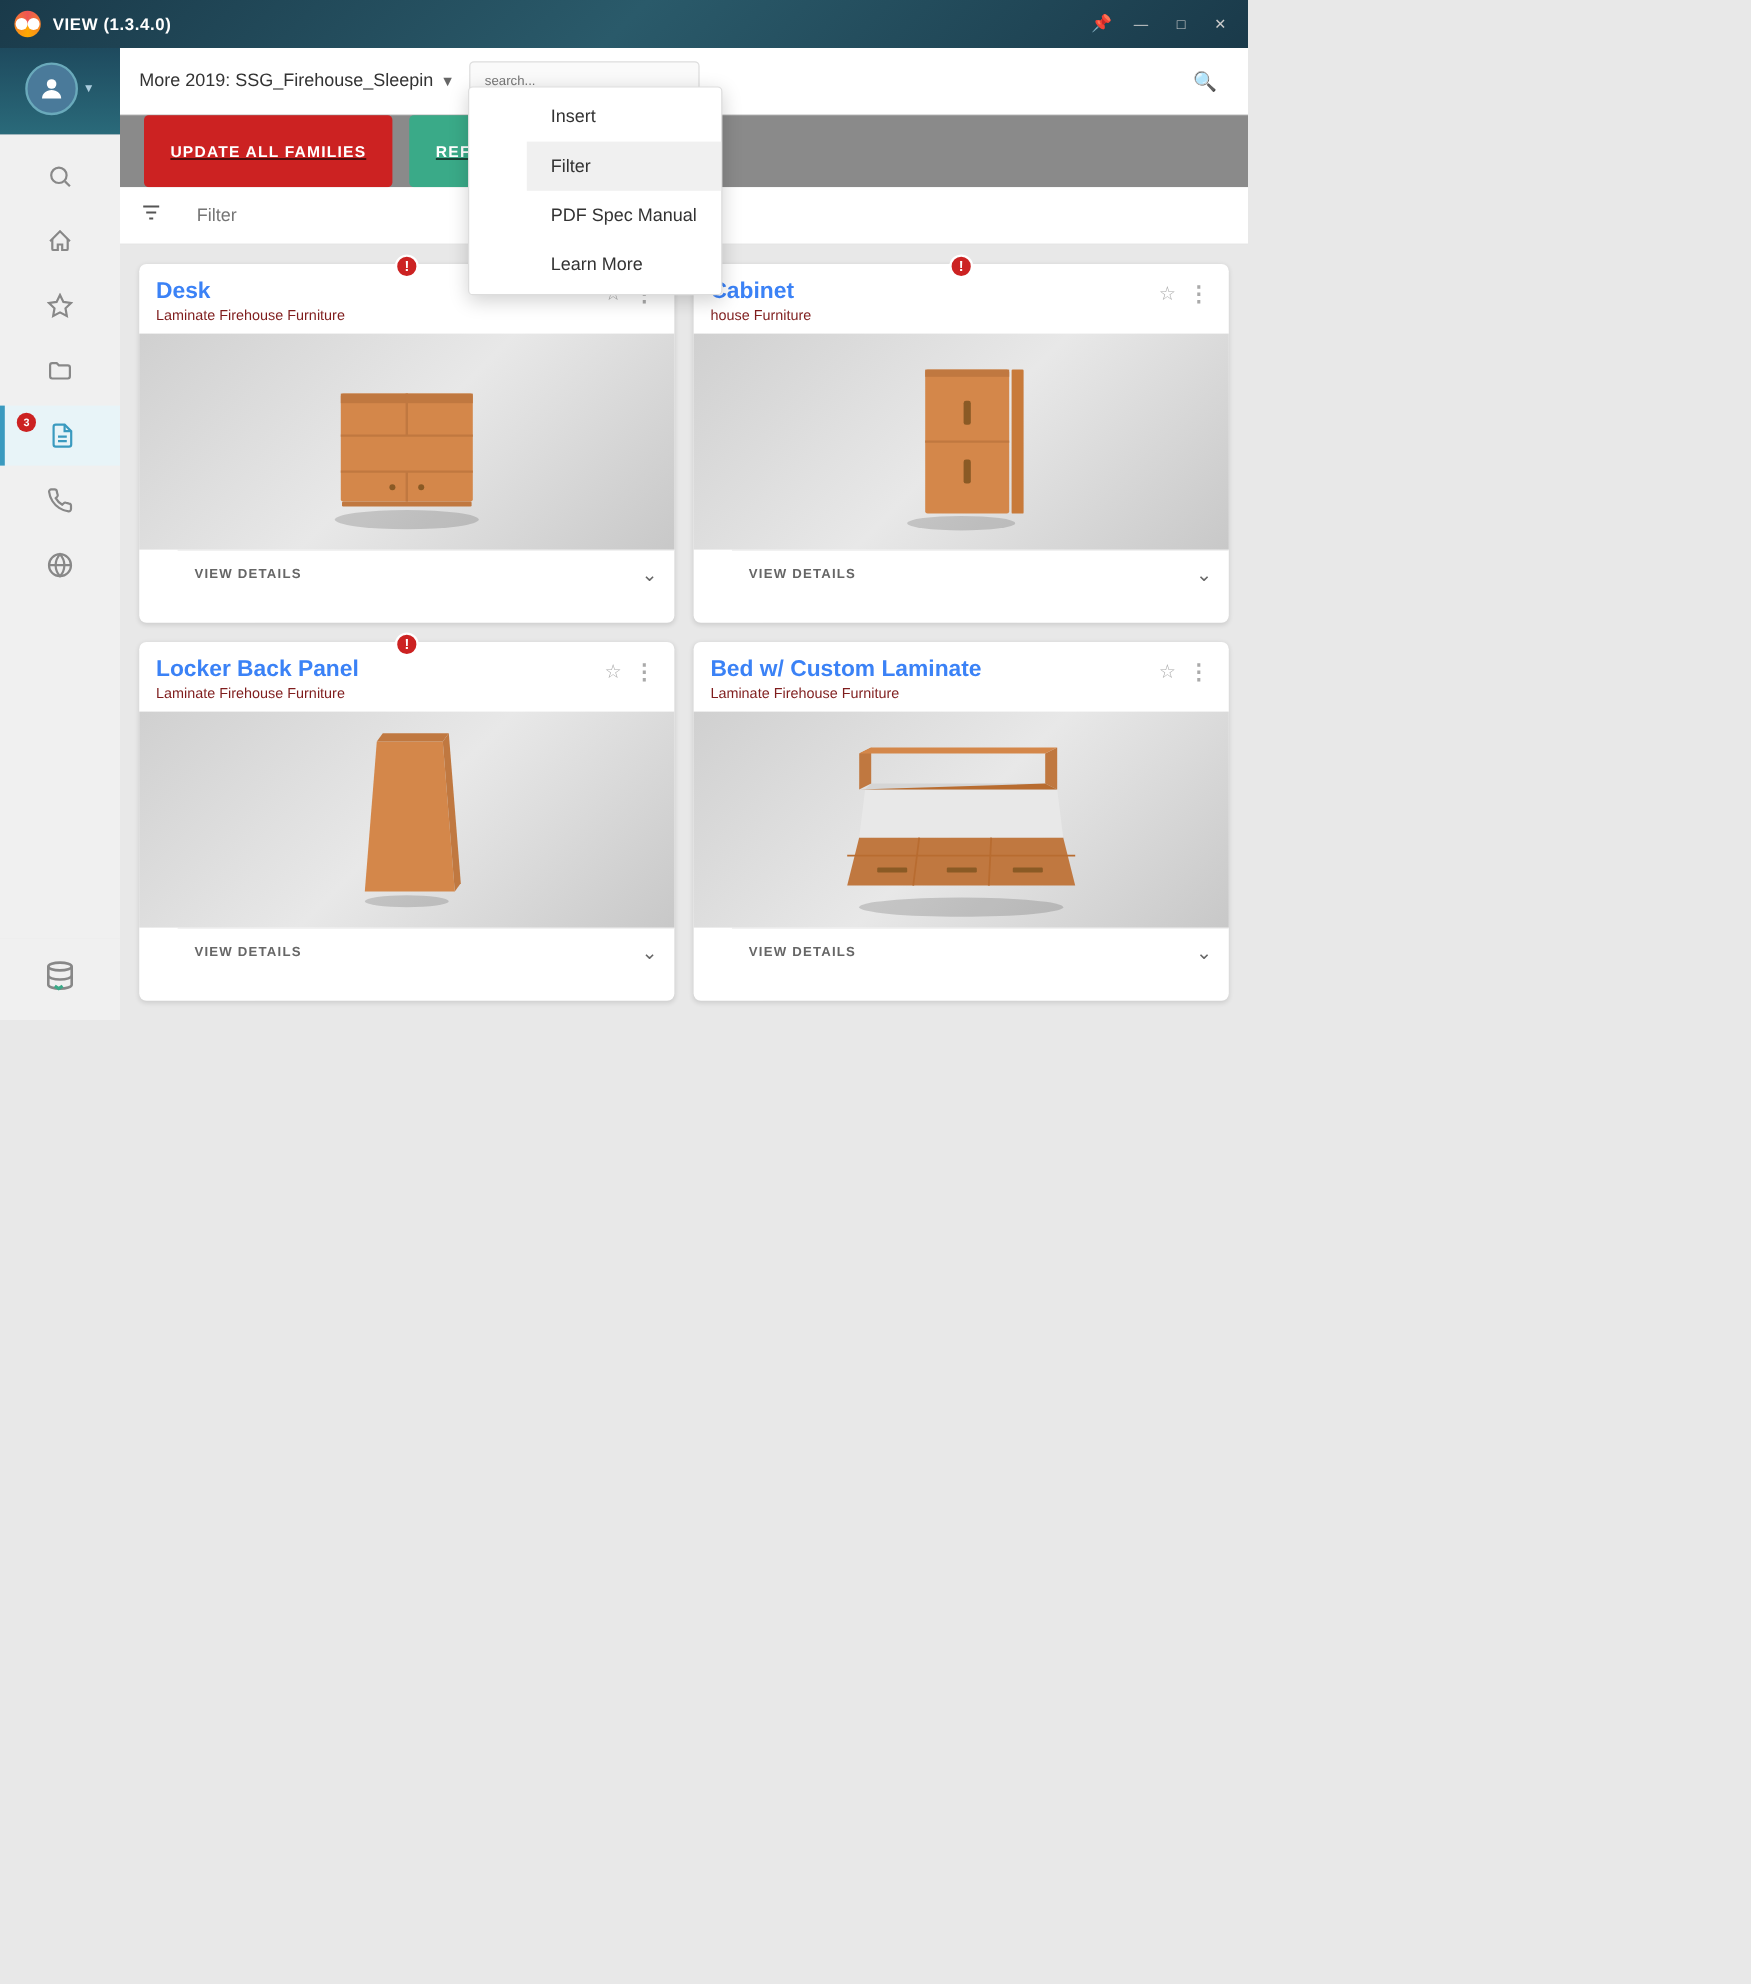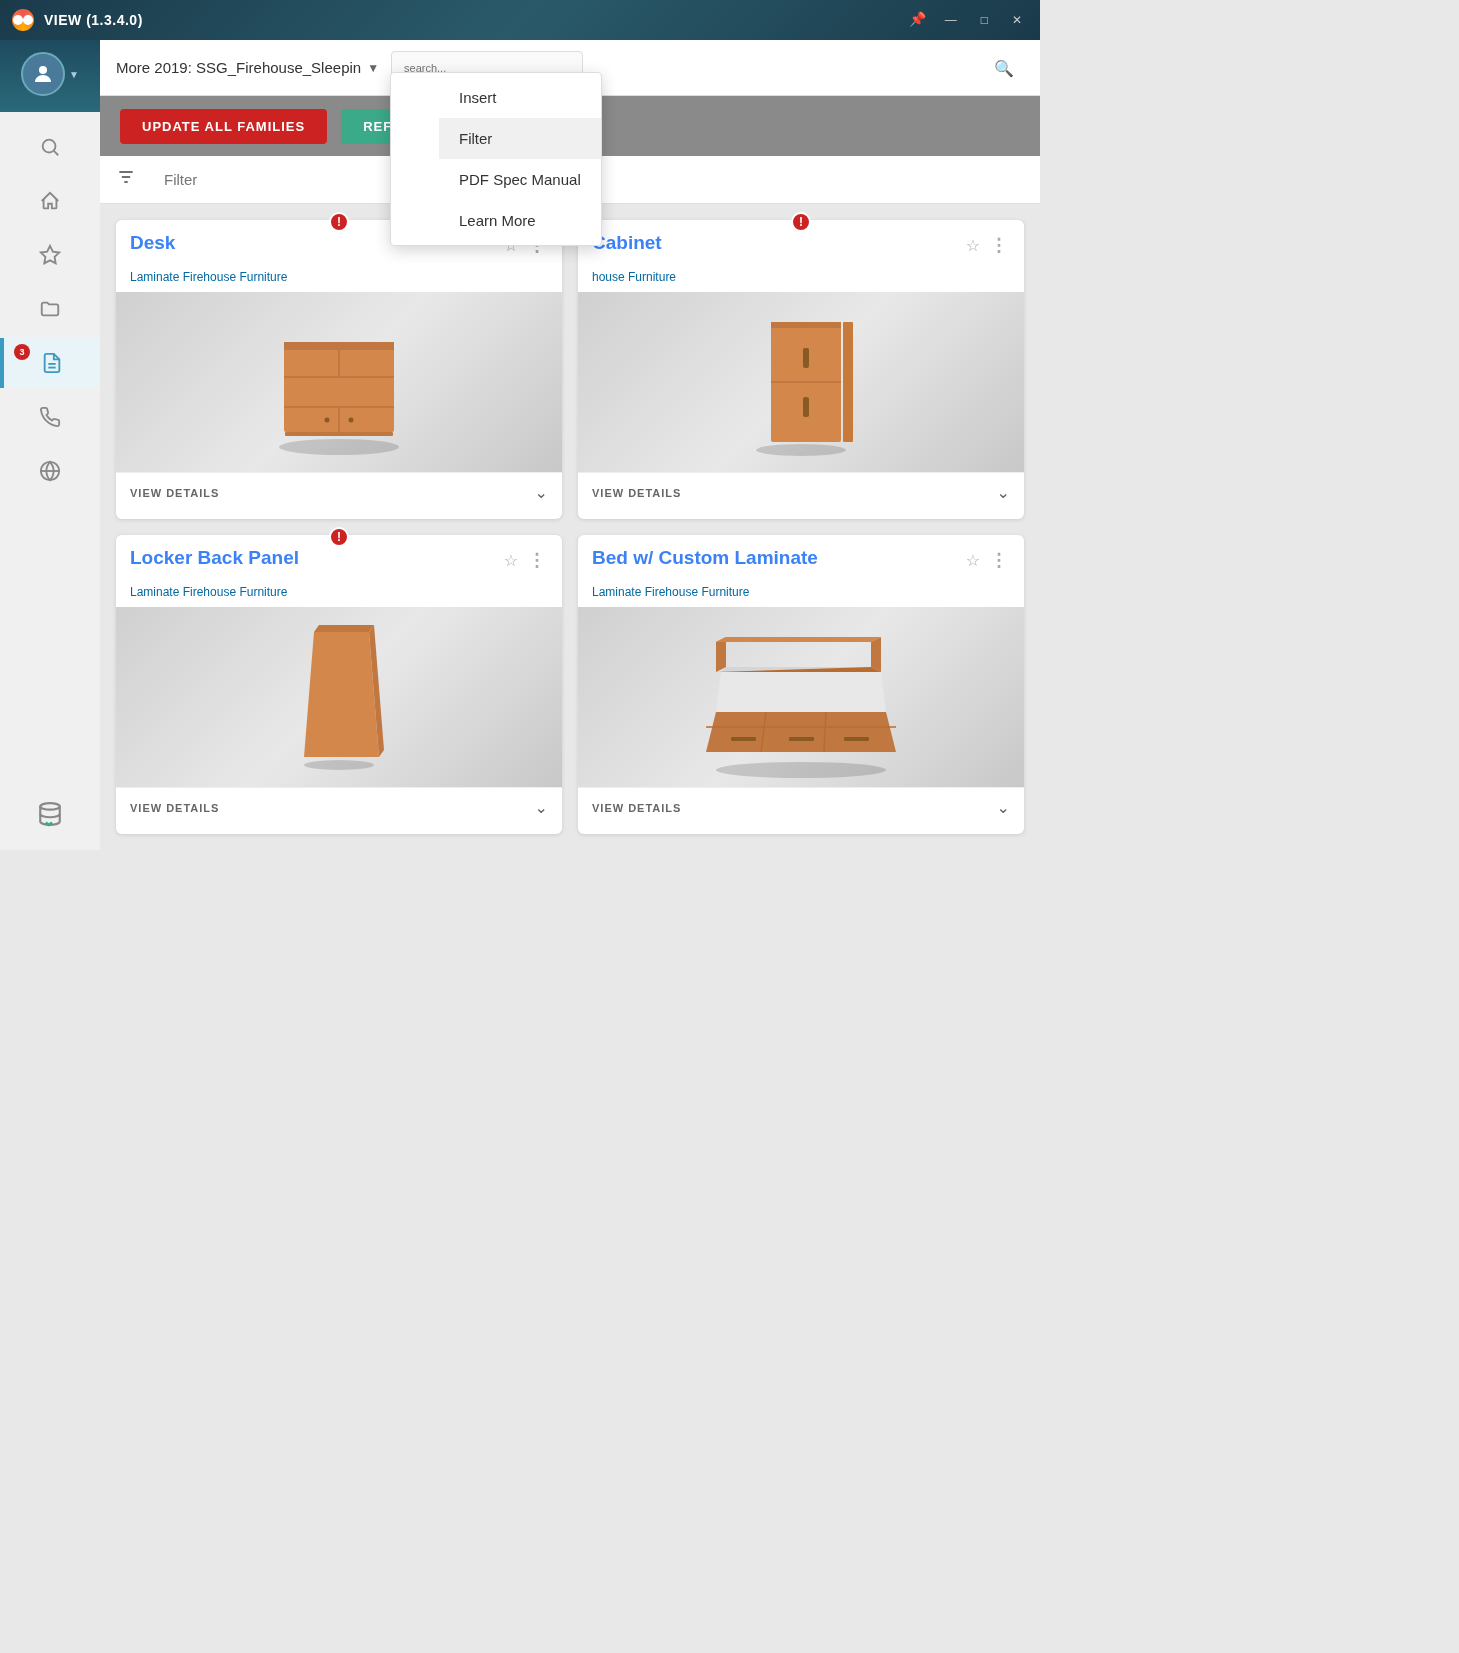--- a/index.html
+++ b/index.html
@@ -190,23 +190,23 @@
       transform: translateY(-50%);
       color: #aaa;
       font-size: 16px;
     }
 
     
     .action-bar {
       background: #8a8a8a;
       height: 60px;
       display: flex;
-      align-items: center;
       padding: 0 20px;
       gap: 14px;
+      text-decoration: underline;
     }
     .btn-update-all {
       background: #cc2222;
       color: white;
       border: none;
       padding: 10px 22px;
       font-size: 13px;
       font-weight: 700;
       letter-spacing: 1px;
       border-radius: 4px;
@@ -270,22 +270,22 @@
       position: relative;
     }
     .card-title-area {}
     .card-title {
       font-size: 19px;
       font-weight: 700;
       color: #3b82f6;
     }
     .card-subtitle {
       font-size: 12px;
-      color: #0369a1;
-      margin-top: 16px;
+      color: #7f1d1d;
+      margin-top: 2px;
     }
     .card-actions {
       display: flex;
       gap: 6px;
       align-items: center;
     }
     .card-star, .card-more {
       color: #aaa;
       font-size: 16px;
       cursor: pointer;
@@ -319,20 +319,21 @@
       overflow: hidden;
     }
     .card-footer {
       height: 40px;
       border-top: 1px solid #eee;
       display: flex;
       align-items: center;
       padding: 0 14px;
       justify-content: space-between;
       cursor: pointer;
+      margin-left: 32px;
     }
     .card-footer-text {
       font-size: 11px;
       font-weight: 700;
       color: #666;
       letter-spacing: 1px;
     }
     .card-footer-arrow { color: #666; font-size: 16px; }
 
     

